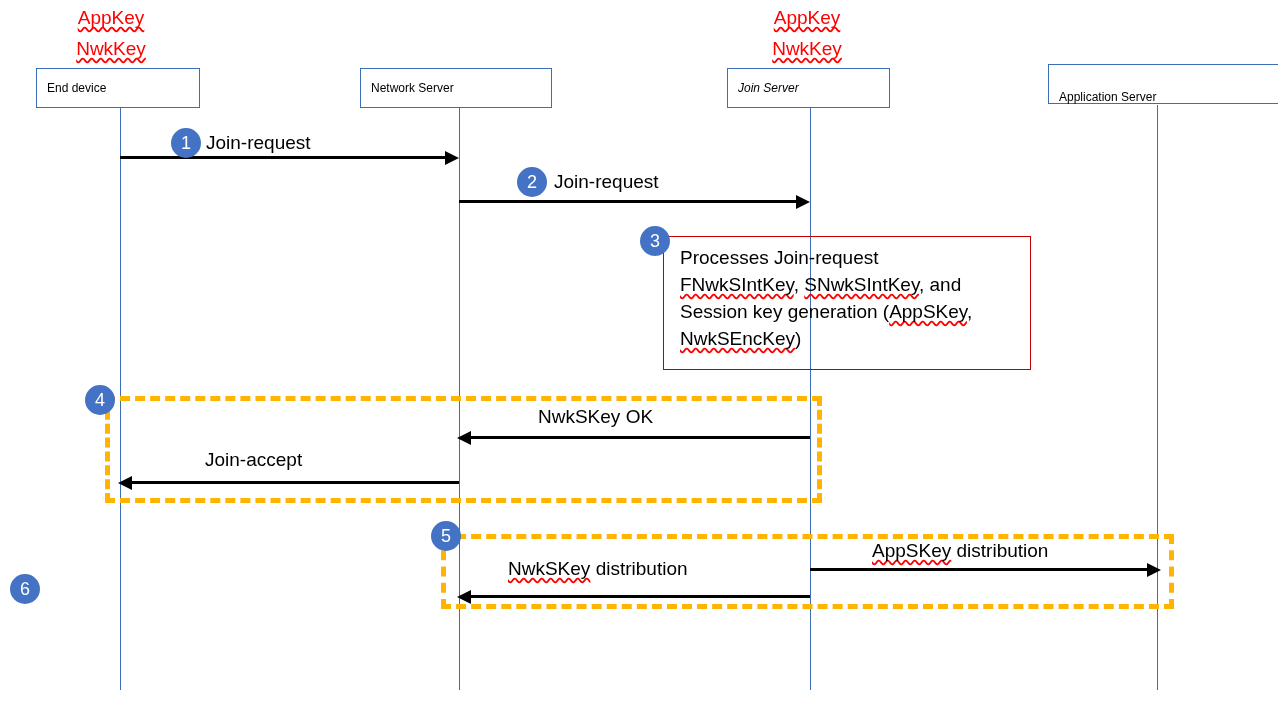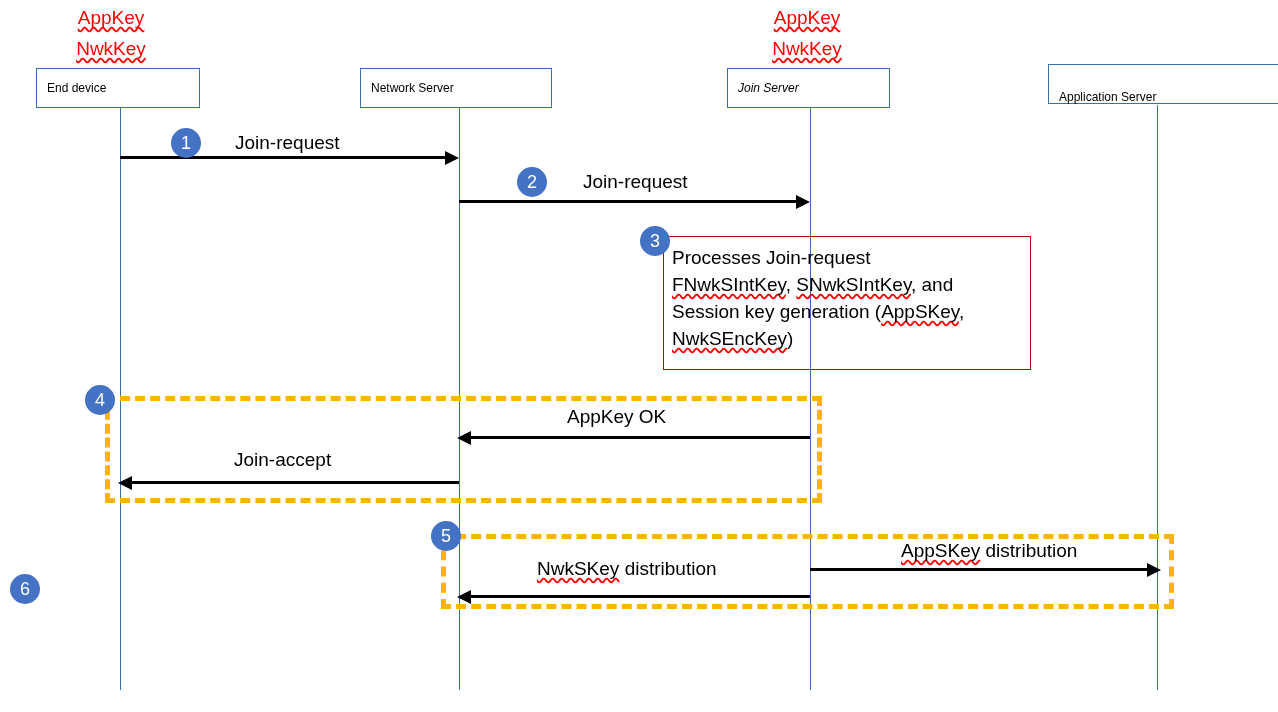--- a/index.html
+++ b/index.html
@@ -63,21 +63,20 @@
   }
   .arrowhead.left {
     border-right: 14px solid #000000;
   }
   .msg-label {
     position: absolute;
     font-size: 19px;
     line-height: 1;
     color: #000000;
     white-space: nowrap;
-    margin-left: 29px;
   }
   
   .badge {
     position: absolute;
     width: 30px;
     height: 30px;
     border-radius: 50%;
     background: #4472c4;
     color: #ffffff;
     font-size: 18px;
@@ -88,21 +87,21 @@
   }
   
   .note-box {
     position: absolute;
     box-sizing: border-box;
     border: 1.4px solid #c00000;
     background: transparent;
     font-size: 19px;
     line-height: 1.42;
     color: #000000;
-    padding: 8px 8px 6px 8px;
+    padding: 8px 8px 6px 16px;
     z-index: 4;
   }
   .note-box .ln { display: block; white-space: nowrap; }
   
   .dashed-frame {
     position: absolute;
     box-sizing: border-box;
     border: 5px dashed #ffb400;
     background: transparent;
     z-index: 2;
@@ -167,21 +166,21 @@
   <div class="note-box" style="left:663px; top:236px; width:368px; height:134px;">
     <span class="ln">Processes Join-request</span>
     <span class="ln"><span class="sq">FNwkSIntKey</span>, <span class="sq">SNwkSIntKey</span>, and</span>
     <span class="ln">Session key generation (<span class="sq">AppSKey</span>,</span>
     <span class="ln"><span class="sq">NwkSEncKey</span>)</span>
   </div>
   <div class="badge" style="left:640px; top:226px;">3</div>
 
   <div class="msg-line" style="left:471px; top:436px; width:339px;"></div>
   <div class="arrowhead left" style="left:457px; top:430.5px;"></div>
-  <div class="msg-label" style="left:538px; top:407px;">AppKey OK</div>
+  <div class="msg-label" style="left:538px; top:407px;">NwkSKey OK</div>
 
   <div class="msg-line" style="left:132px; top:481px; width:327px;"></div>
   <div class="arrowhead left" style="left:118px; top:475.5px;"></div>
   <div class="msg-label" style="left:205px; top:450px;">Join-accept</div>
 
   <div class="badge" style="left:85px; top:385px;">4</div>
 
   <div class="msg-line" style="left:471px; top:595px; width:339px;"></div>
   <div class="arrowhead left" style="left:457px; top:589.5px;"></div>
   <div class="msg-label" style="left:508px; top:559px;"><span class="sq">NwkSKey</span> distribution</div>

